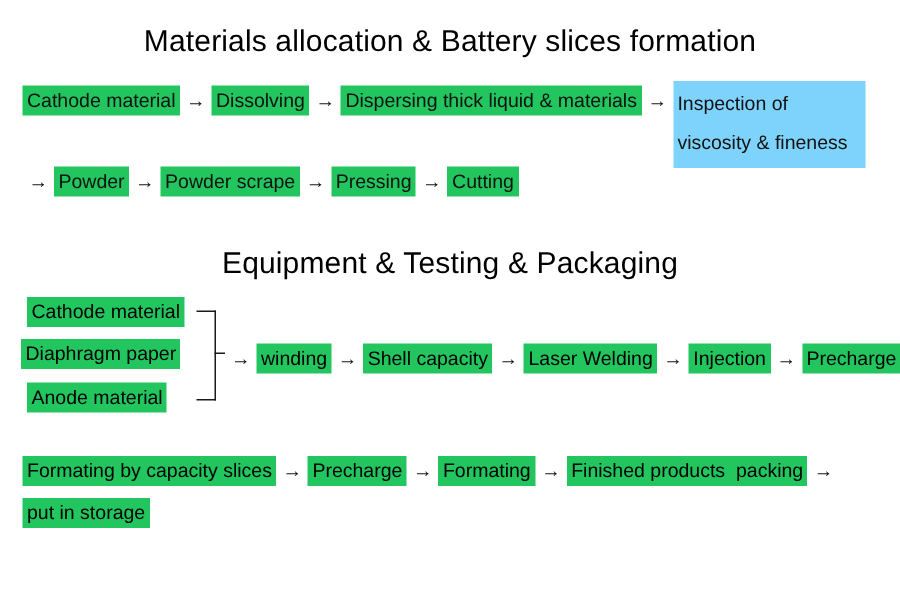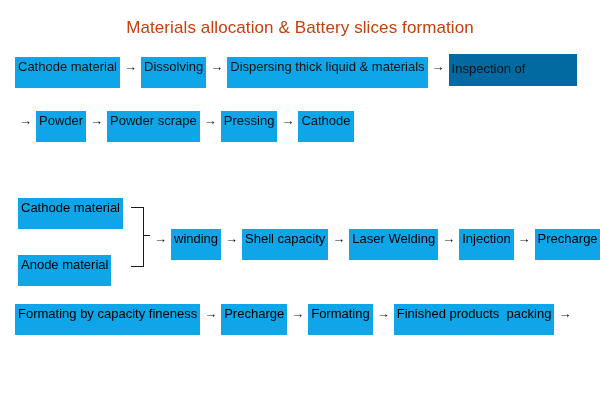--- a/index.html
+++ b/index.html
@@ -15,23 +15,23 @@
     overflow: hidden;
     position: relative;
   }
   .page {
     position: relative;
     width: 600px;
     height: 400px;
   }
   .section-title {
     text-align: center;
-    font-size: 17px;
+    font-size: 20px;
     font-weight: 400;
-    color: #c2410c;
+    color: #000000;
     letter-spacing: 0.1px;
     line-height: 20px;
   }
   #title-1 {
     position: absolute;
     left: 0;
     top: 18px;
     width: 600px;
   }
   #title-2 {
@@ -41,22 +41,22 @@
     width: 600px;
   }
   .flow-line {
     position: absolute;
     font-size: 13px;
     line-height: 26px;
     color: #111111;
     white-space: normal;
   }
   .hl {
-    background: #0ea5e9;
-    padding: 2px 3px 14px 3px;
+    background: #22c55e;
+    padding: 2px 3px 3px 3px;
     box-decoration-break: clone;
     -webkit-box-decoration-break: clone;
     white-space: pre;
     margin-top: 40px;
   }
   .arrow {
     padding: 0 4px;
     font-size: 13px;
     color: #111111;
     white-space: pre;
@@ -66,21 +66,21 @@
     font-size: 13px;
     color: #111111;
   }
 
   
   #flow-1a { left: 15px; top: 54px; width: 585px; }
   #flow-1a .block-insp {
     display: inline-block;
     vertical-align: top;
     width: 122px;
-    background: #0369a1;
+    background: #7dd3fc;
     padding: 2px 3px 4px 3px;
     line-height: 26px;
   }
   #flow-1b { left: 15px; top: 108px; }
 
   
   #merge-group {
     position: absolute;
     left: 0px;
     top: 198px;
@@ -133,29 +133,31 @@
     line-height: 28px;
   }
 </style>
 </head>
 <body>
 
 <div class="page">
 
   <div id="title-1" class="section-title">Materials allocation &amp; Battery slices formation</div>
 
-  <div id="flow-1a" class="flow-line"><span class="hl">Cathode material</span><span class="arrow">→</span><span class="hl">Dissolving</span><span class="arrow">→</span><span class="hl">Dispersing thick liquid &amp; materials</span><span class="arrow">→</span><span class="block-insp"><span>Inspection of</span><br></span></div>
+  <div id="flow-1a" class="flow-line"><span class="hl">Cathode material</span><span class="arrow">→</span><span class="hl">Dissolving</span><span class="arrow">→</span><span class="hl">Dispersing thick liquid &amp; materials</span><span class="arrow">→</span><span class="block-insp"><span>Inspection of</span><br><span>viscosity &amp; fineness</span></span></div>
 
-  <div id="flow-1b" class="flow-line"><span class="arrow">→</span><span class="hl">Powder</span><span class="arrow">→</span><span class="hl">Powder scrape</span><span class="arrow">→</span><span class="hl">Pressing</span><span class="arrow">→</span><span class="hl">Cathode</span></div>
+  <div id="flow-1b" class="flow-line"><span class="arrow">→</span><span class="hl">Powder</span><span class="arrow">→</span><span class="hl">Powder scrape</span><span class="arrow">→</span><span class="hl">Pressing</span><span class="arrow">→</span><span class="hl">Cutting</span></div>
 
+  <div id="title-2" class="section-title">Equipment &amp; Testing &amp; Packaging</div>
 
   <div id="merge-group">
     <div id="merge-cathode" class="merge-item"><span class="hl">Cathode material</span></div>
+    <div id="merge-diaphragm" class="merge-item"><span class="hl">Diaphragm paper</span></div>
     <div id="merge-anode" class="merge-item"><span class="hl">Anode material</span></div>
     <div class="bracket"></div>
     <div id="bracket-stem"></div>
   </div>
 
   <div id="flow-2"><span class="arrow">→</span><span class="hl">winding</span><span class="arrow">→</span><span class="hl">Shell capacity</span><span class="arrow">→</span><span class="hl">Laser Welding</span><span class="arrow">→</span><span class="hl">Injection</span><span class="arrow">→</span><span class="hl">Precharge</span><span class="arrow-tight">→</span></div>
 
-  <div id="flow-3"><span class="hl">Formating by capacity fineness</span><span class="arrow">→</span><span class="hl">Precharge</span><span class="arrow">→</span><span class="hl">Formating</span><span class="arrow">→</span><span class="hl">Finished products  packing</span><span class="arrow">→</span><br></div>
+  <div id="flow-3"><span class="hl">Formating by capacity slices</span><span class="arrow">→</span><span class="hl">Precharge</span><span class="arrow">→</span><span class="hl">Formating</span><span class="arrow">→</span><span class="hl">Finished products  packing</span><span class="arrow">→</span><br><span class="hl">put in storage</span></div>
 
 </div>
 
 </body></html>

